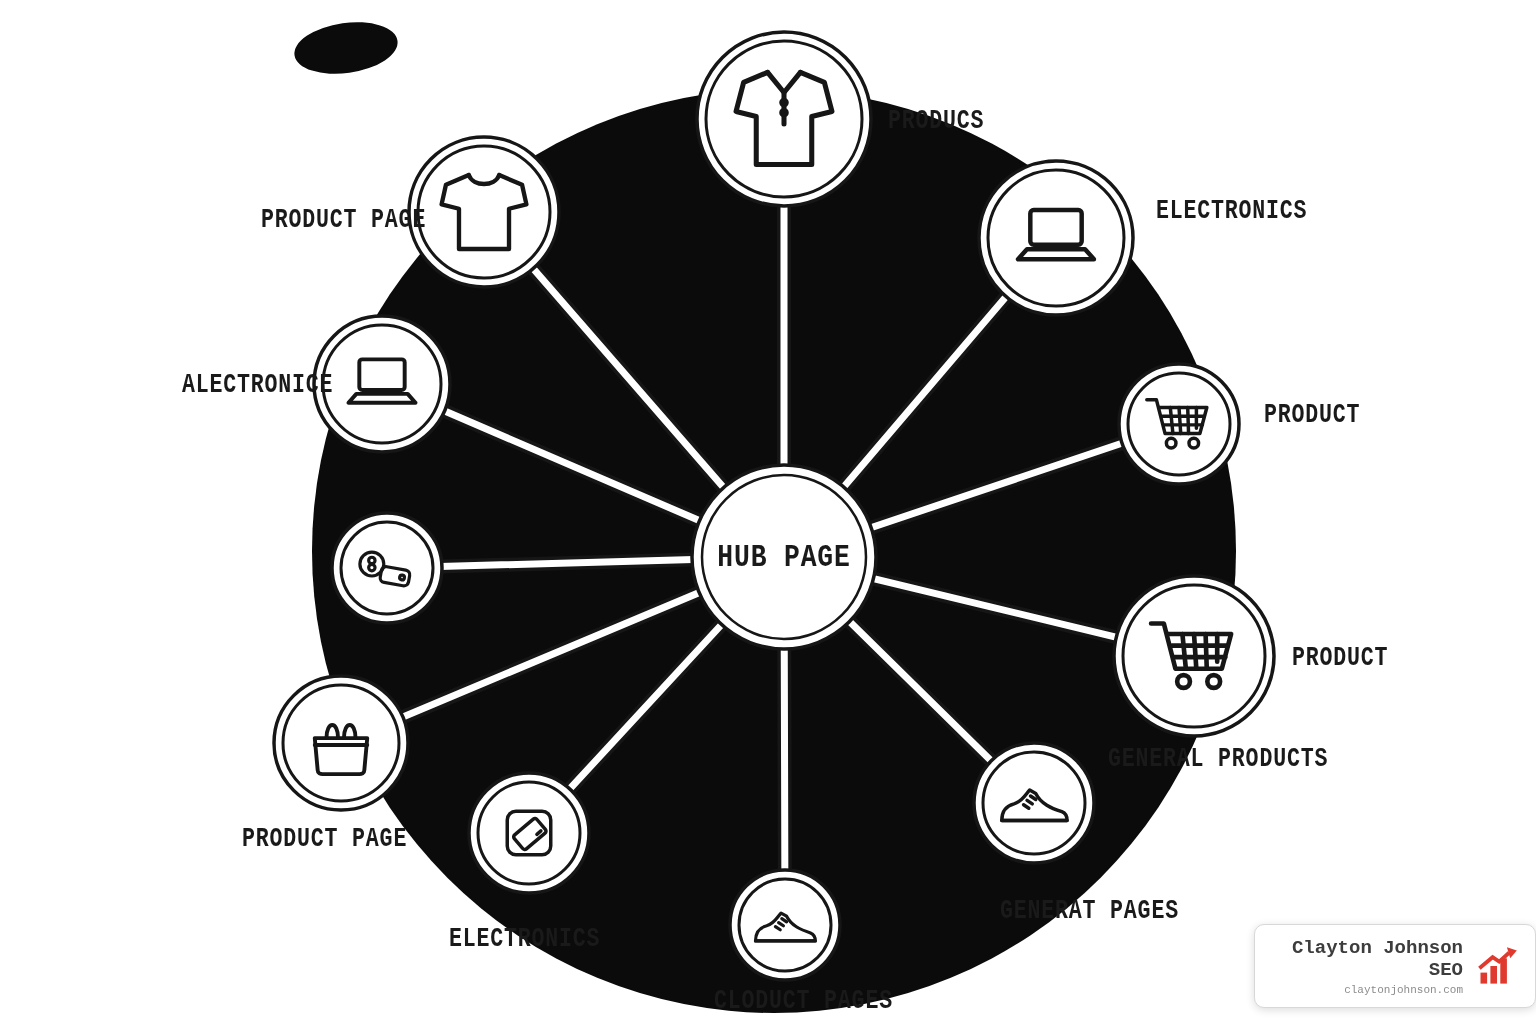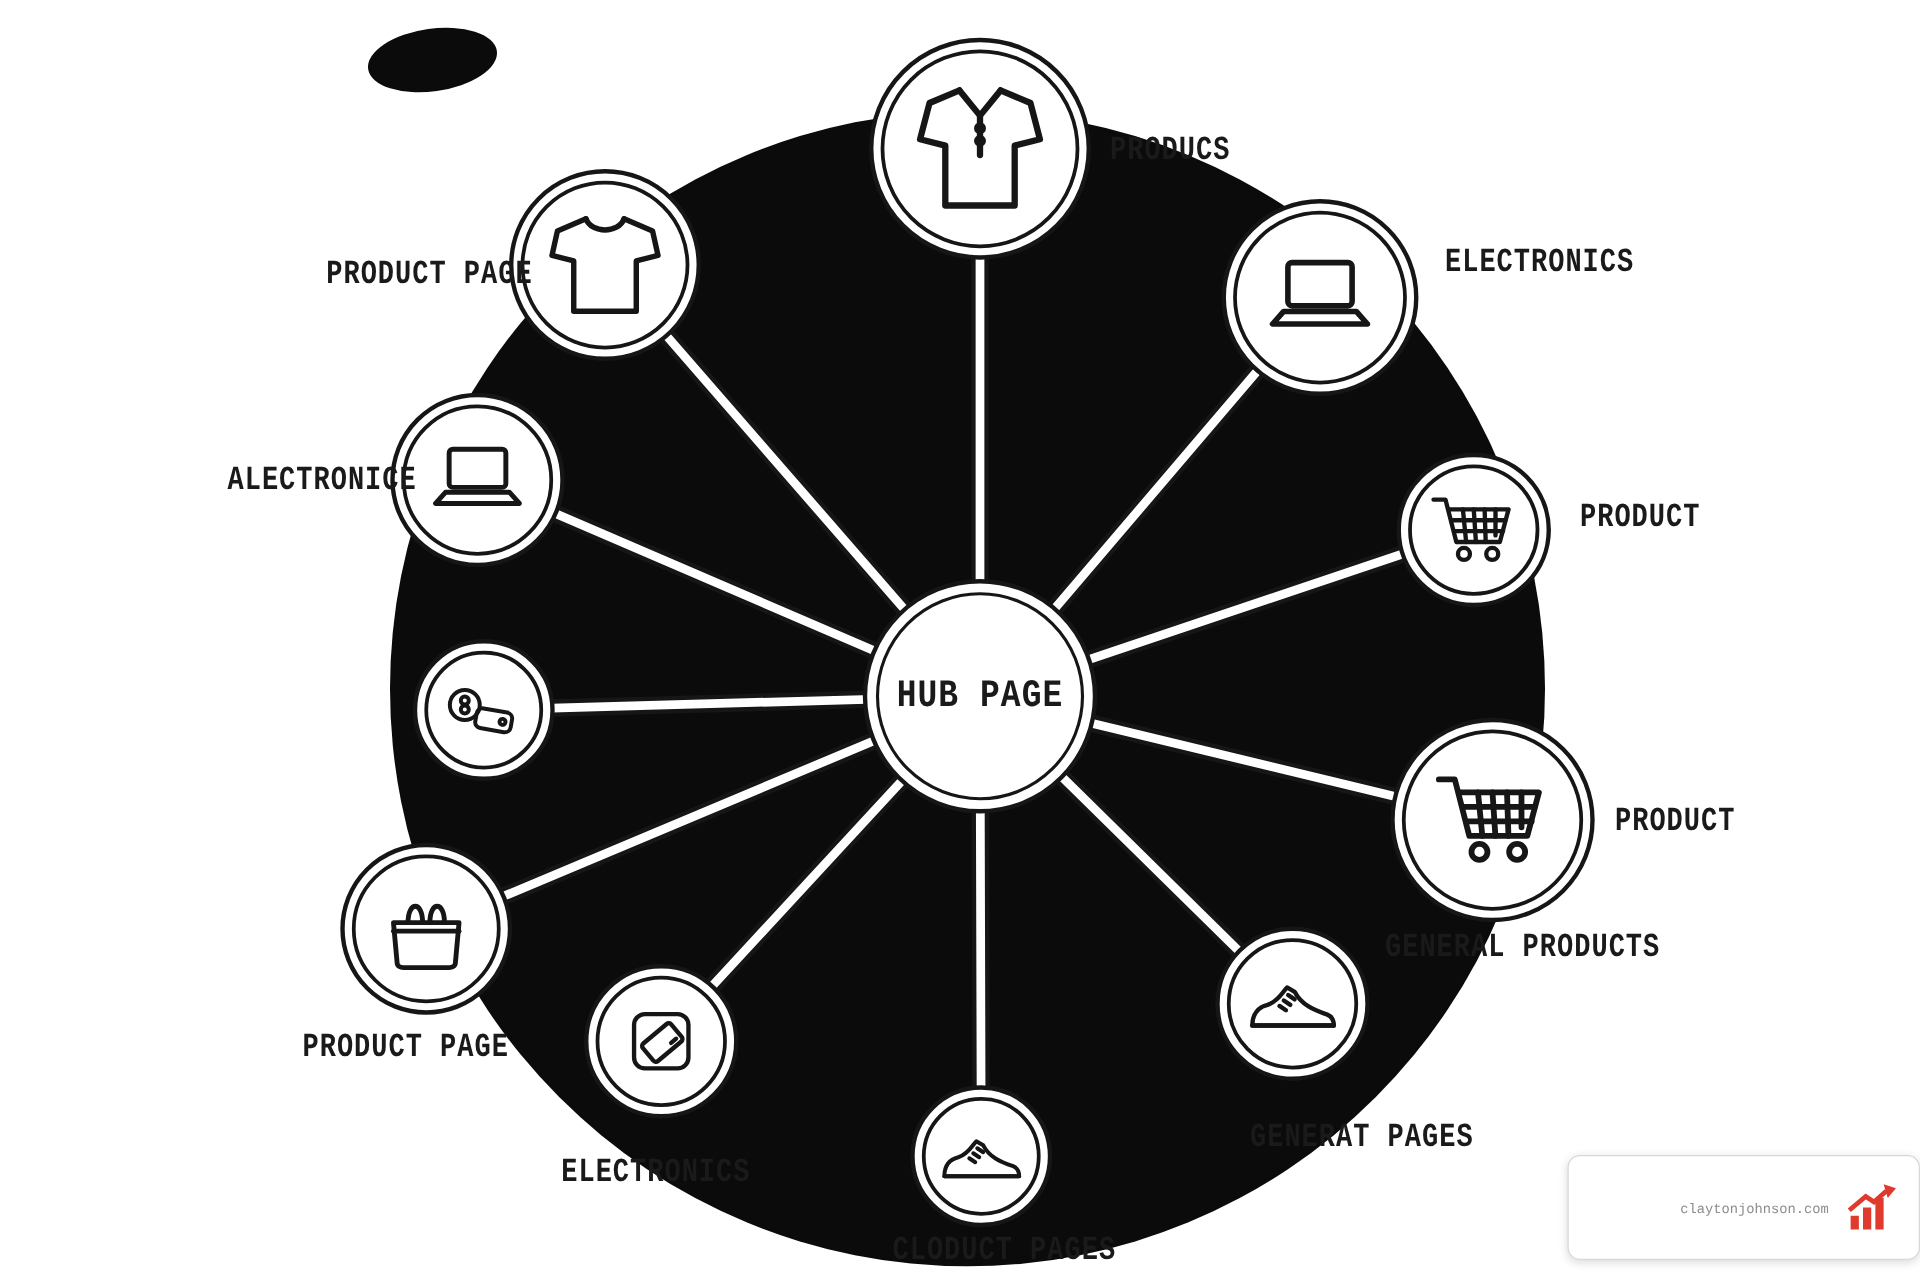--- a/index.html
+++ b/index.html
@@ -184,20 +184,21 @@
       <div class="node-label" style="left: 698px; top: 1001px;">CLODUCT PAGES</div>
       <div class="node-label" style="left: 433px; top: 939px;">ELECTRONICS</div>
       <div class="node-label" style="left: 226px; top: 839px;">PRODUCT PAGE</div>
       <div class="node-label" style="left: 166px; top: 385px;">ALECTRONICE</div>
       <div class="node-label" style="left: 245px; top: 220px;">PRODUCT PAGE</div>
       <div class="hub-label" style="left: 768px; top: 557px;">HUB PAGE</div>
     </div>
 
   <div id="badge">
     <div class="badge-text">
+      <div class="badge-title">Clayton Johnson SEO</div>
       <div class="badge-url">claytonjohnson.com</div>
     </div>
     <svg class="badge-icon" width="44" height="44" viewBox="0 0 40 40">
       <rect x="5" y="26" width="6" height="10" fill="#e0392e"></rect>
       <rect x="14" y="20" width="6" height="16" fill="#e0392e"></rect>
       <rect x="23" y="13" width="6" height="23" fill="#e0392e"></rect>
       <path d="M4 22 L16 12 L22 16 L31 8" stroke="#e0392e" stroke-width="3.5" fill="none"></path>
       <path d="M29 3 L38 6 L32 13 Z" fill="#e0392e"></path>
     </svg>
   </div>

